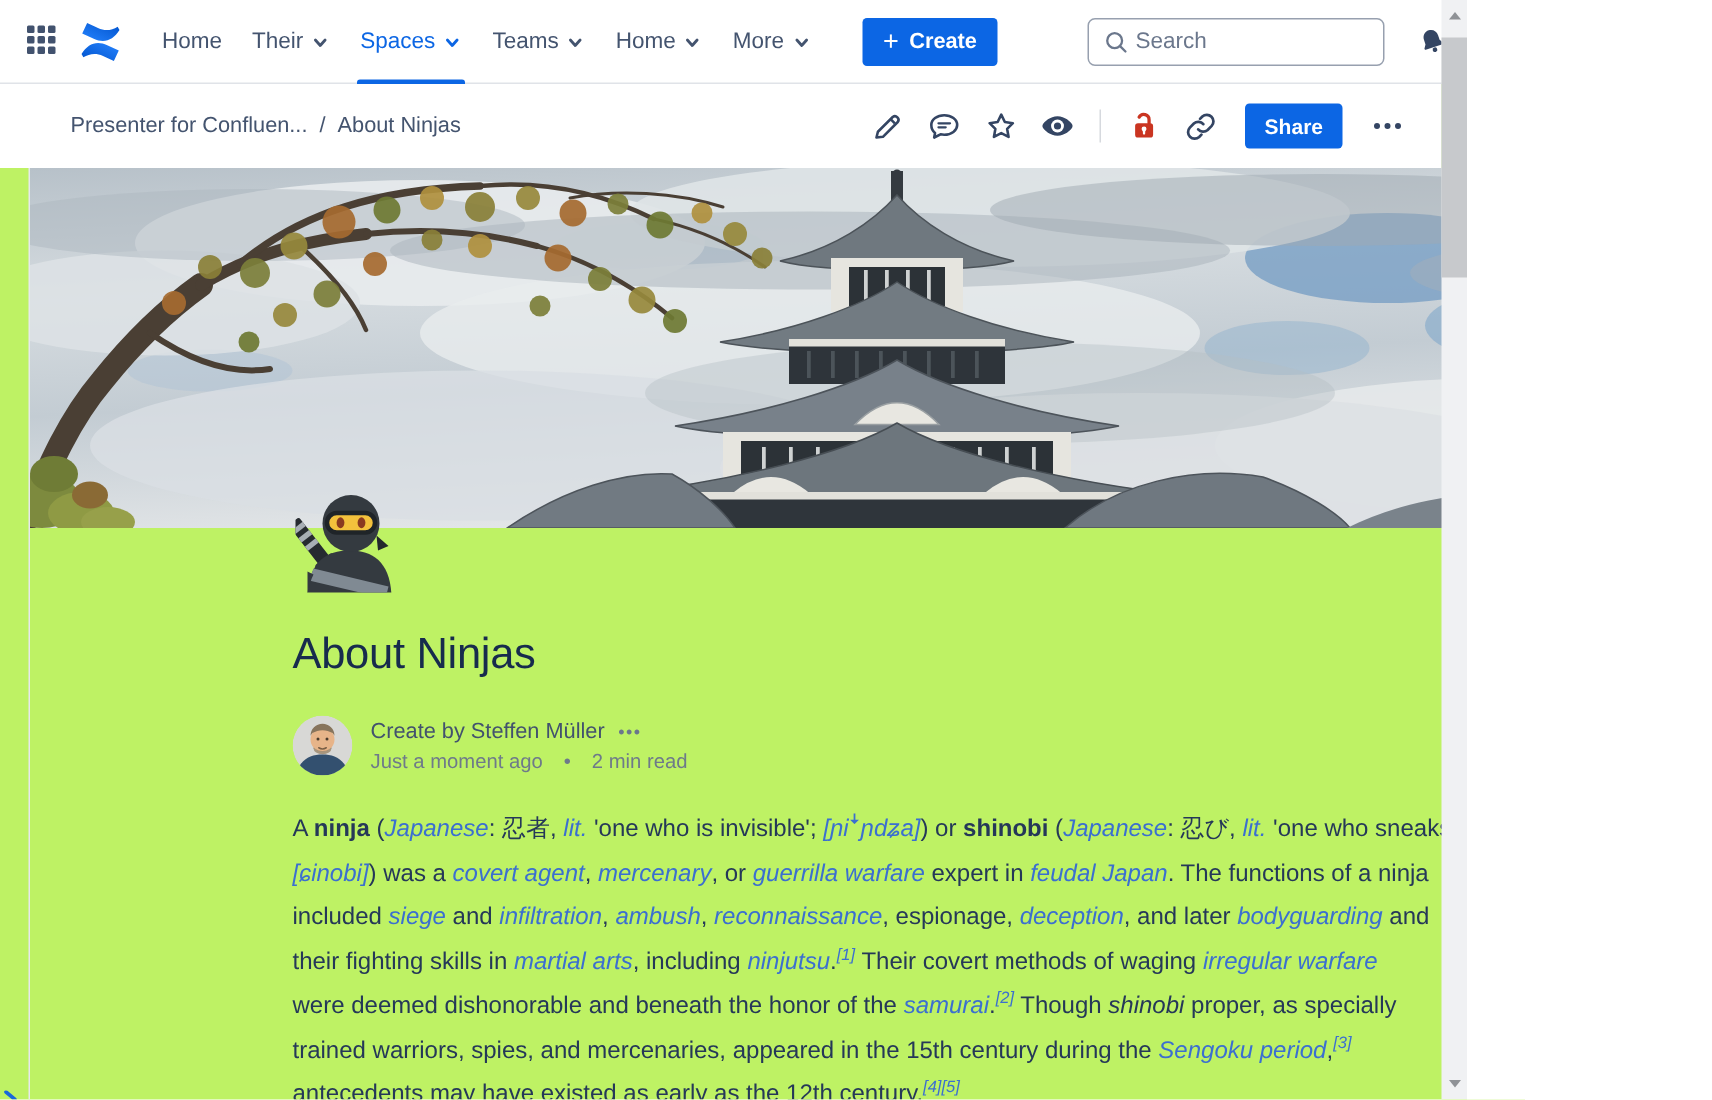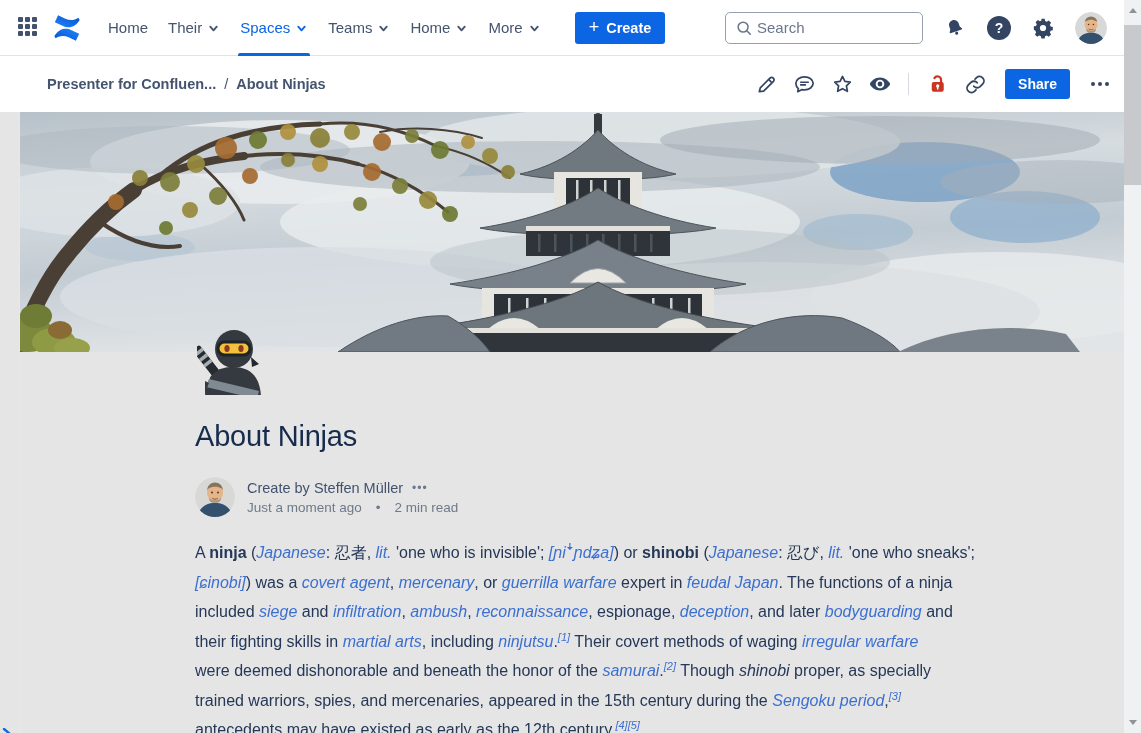--- a/index.html
+++ b/index.html
@@ -1,18 +1,18 @@
 <!DOCTYPE html>
 <html><head>
 <meta charset="utf-8">
 <style>
   * { margin:0; padding:0; box-sizing:border-box; }
   html,body { width:1141px; height:733px; overflow:hidden; background:#fff;
     font-family:"Liberation Sans", sans-serif; }
-  .app { position:relative; width:1141px; height:733px; overflow:hidden; background:#e5e5e5; }
+  .app { position:relative; width:978px; height:733px; overflow:hidden; background:#bef264; }
 
   
   .topnav { position:absolute; top:0; left:0; width:1141px; height:56px; background:#fff;
     border-bottom:1px solid #e0e3e8; display:flex; align-items:center;
     padding:0 34px 0 18px; z-index:30; }
   .grid-btn { width:21px; height:21px; display:grid; grid-template-columns:repeat(3,5px);
     grid-template-rows:repeat(3,5px); gap:2px; cursor:pointer; }
   .grid-btn span { background:#42526E; border-radius:1px; }
   .logo { margin:0 16px 0 13px; display:flex; align-items:center; cursor:pointer; }
   .menu { display:flex; align-items:center; height:56px; }
@@ -41,22 +41,22 @@
 
   
   .crumbbar { position:absolute; top:56px; left:0; right:17px; height:56px; background:#fff;
     display:flex; align-items:center; z-index:10; }
   .rail { position:absolute; top:56px; bottom:0; left:19px; width:1px; background:#E6E8EC; z-index:6; }
   .expand-btn { position:absolute; left:7px; top:16px; width:25px; height:25px; border-radius:50%;
     background:#fff; border:1px solid #E0E2E7; box-shadow:0 1px 2px rgba(9,30,66,.15);
     display:flex; align-items:center; justify-content:center; cursor:pointer; z-index:8; }
   .crumbs { margin-left:47px; display:flex; align-items:center; gap:8px; font-size:14.5px;
     color:#44546F; }
-  .crumbs a { color:#44546F; text-decoration:none; cursor:pointer;font-weight:bold; }
-  .actions { margin-left:auto; display:flex; align-items:center; gap:6px; padding-right:8px; }
+  .crumbs a { color:#44546F; text-decoration:none; cursor:pointer; }
+  .actions { margin-left:auto; display:flex; align-items:center; gap:6px; padding-right:20px; }
   .act { width:32px; height:32px; border-radius:3px; display:flex; align-items:center;
     justify-content:center; cursor:pointer; }
   .vdiv { width:1px; height:22px; background:#D6D9DE; margin:0 6px; }
   .share-btn { height:30px; background:#0C66E4; color:#fff; border:none; border-radius:3px;
     padding:0 13px; font-size:14px; font-weight:600; margin:0 8px; cursor:pointer;
     font-family:inherit; }
 
   
   .hero { position:absolute; left:20px; top:112px; width:1104px; height:240px; overflow:hidden;
     z-index:3; }

